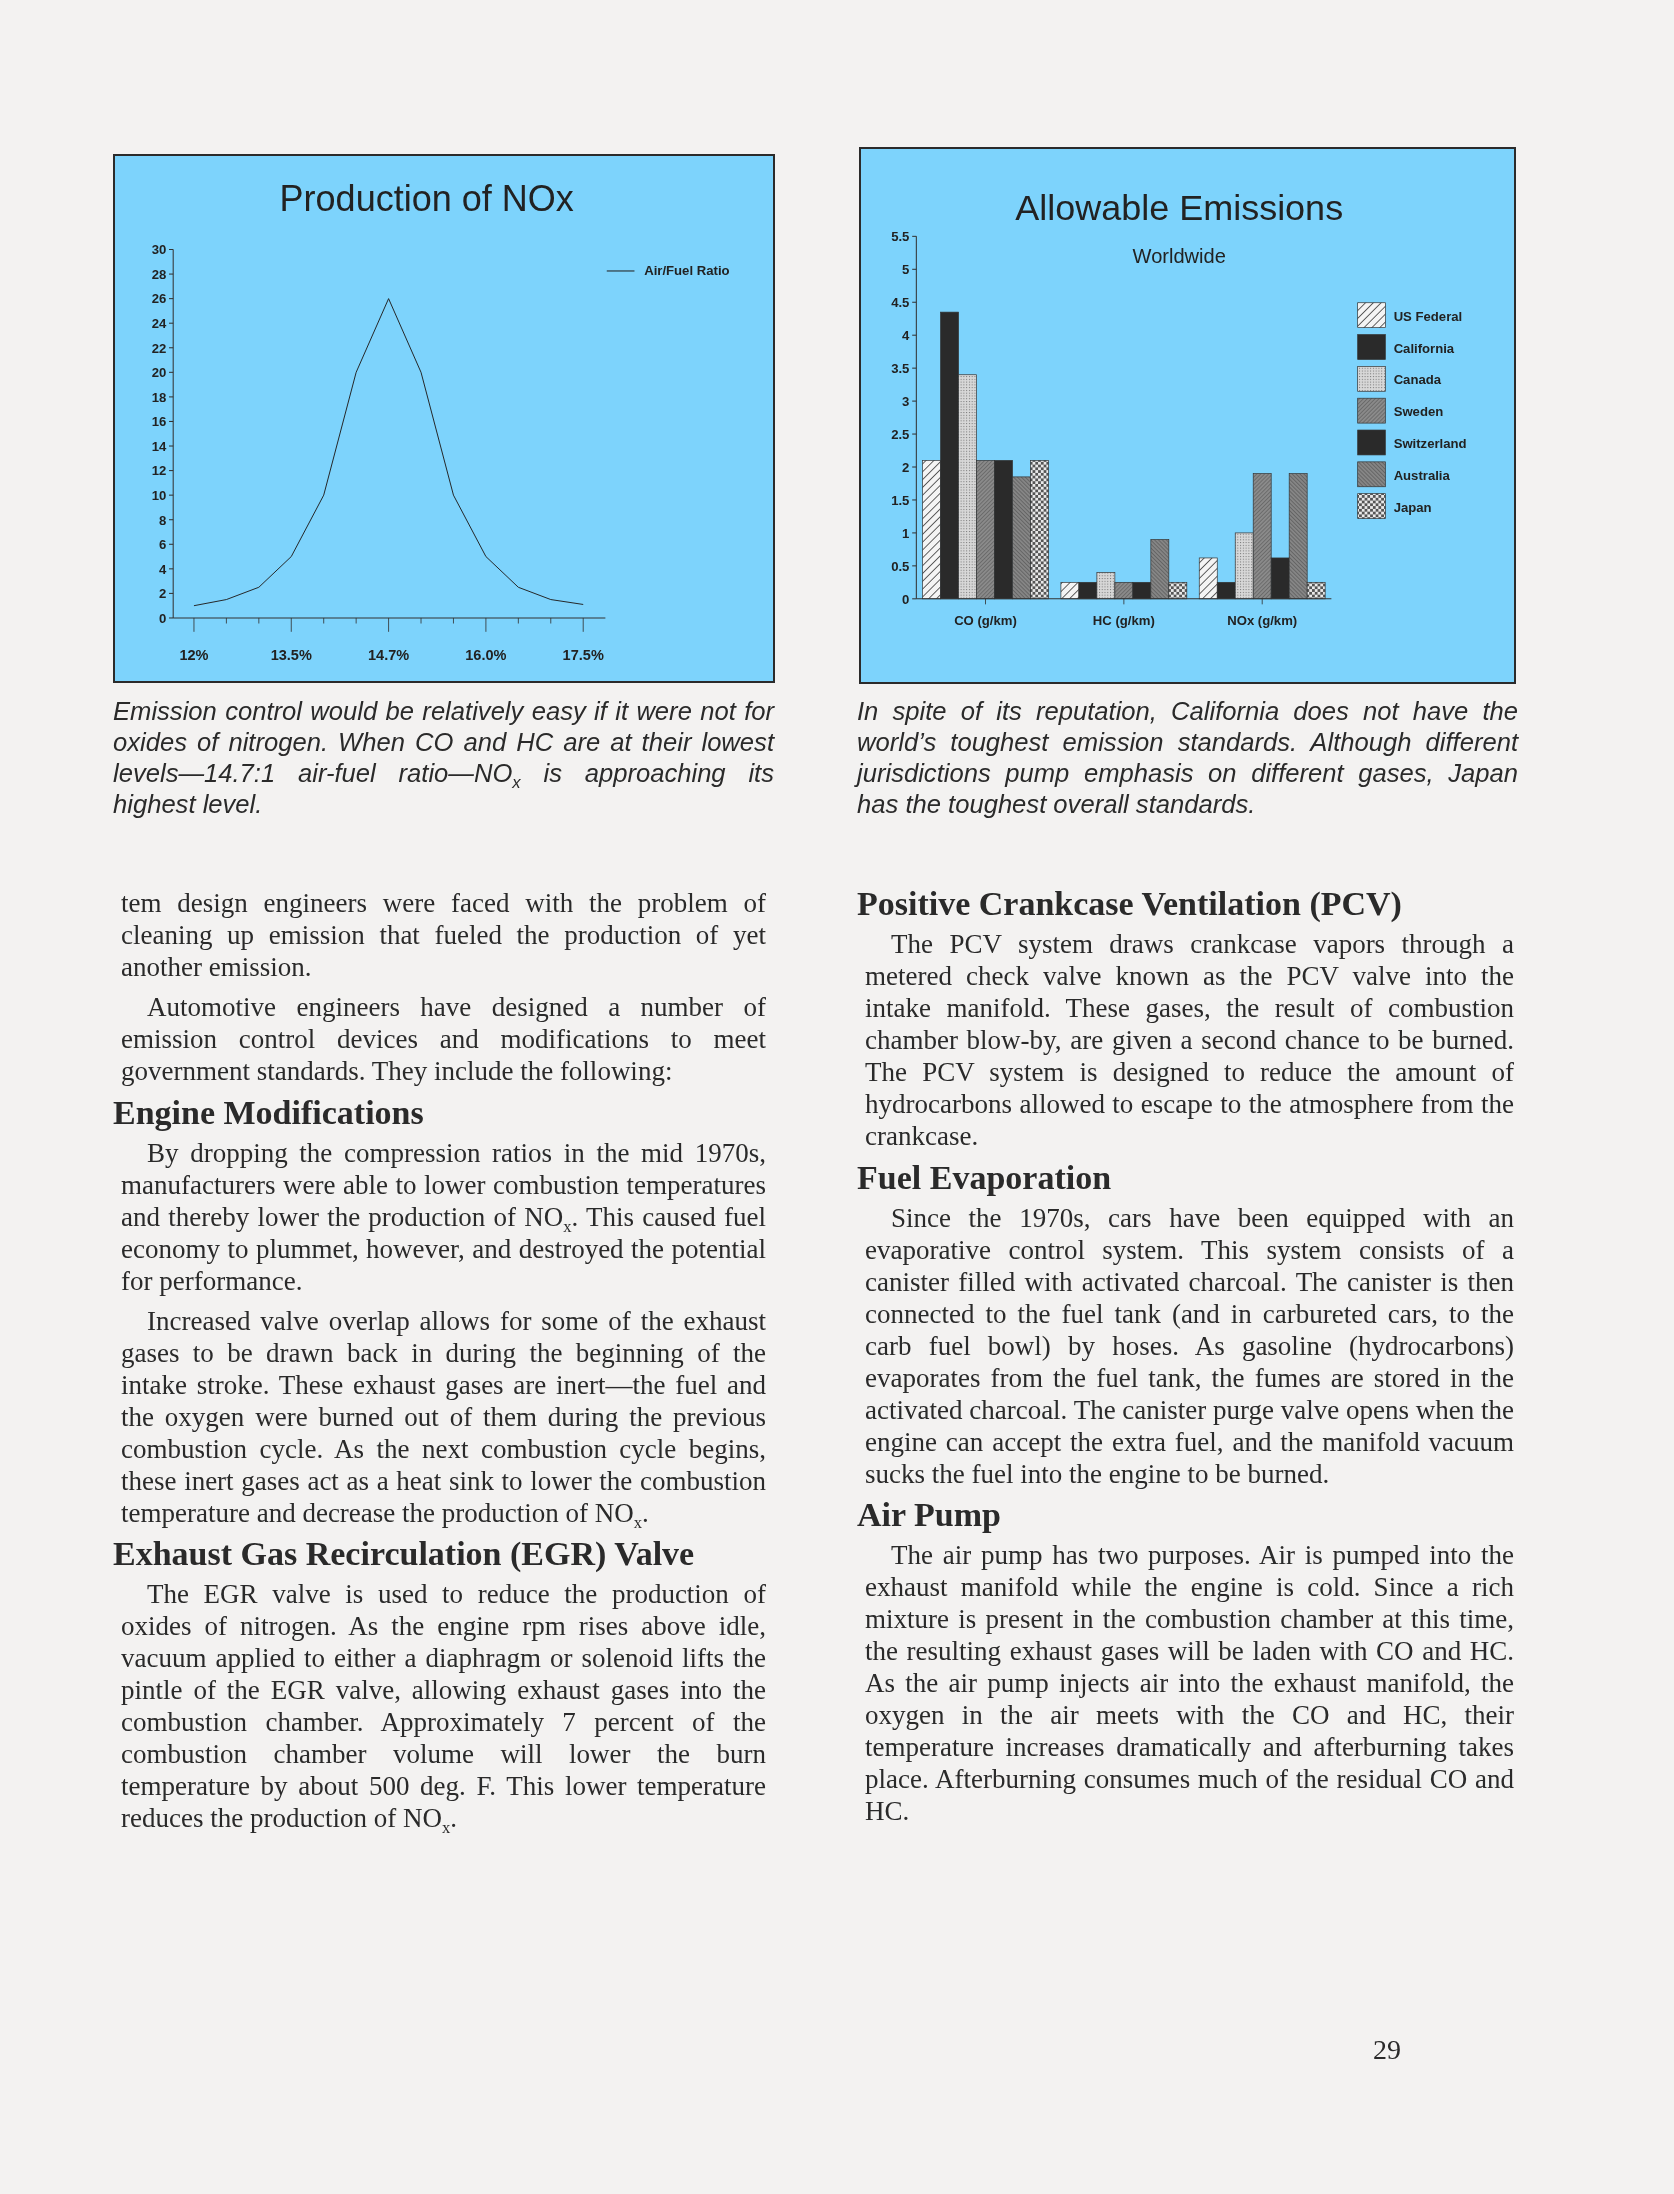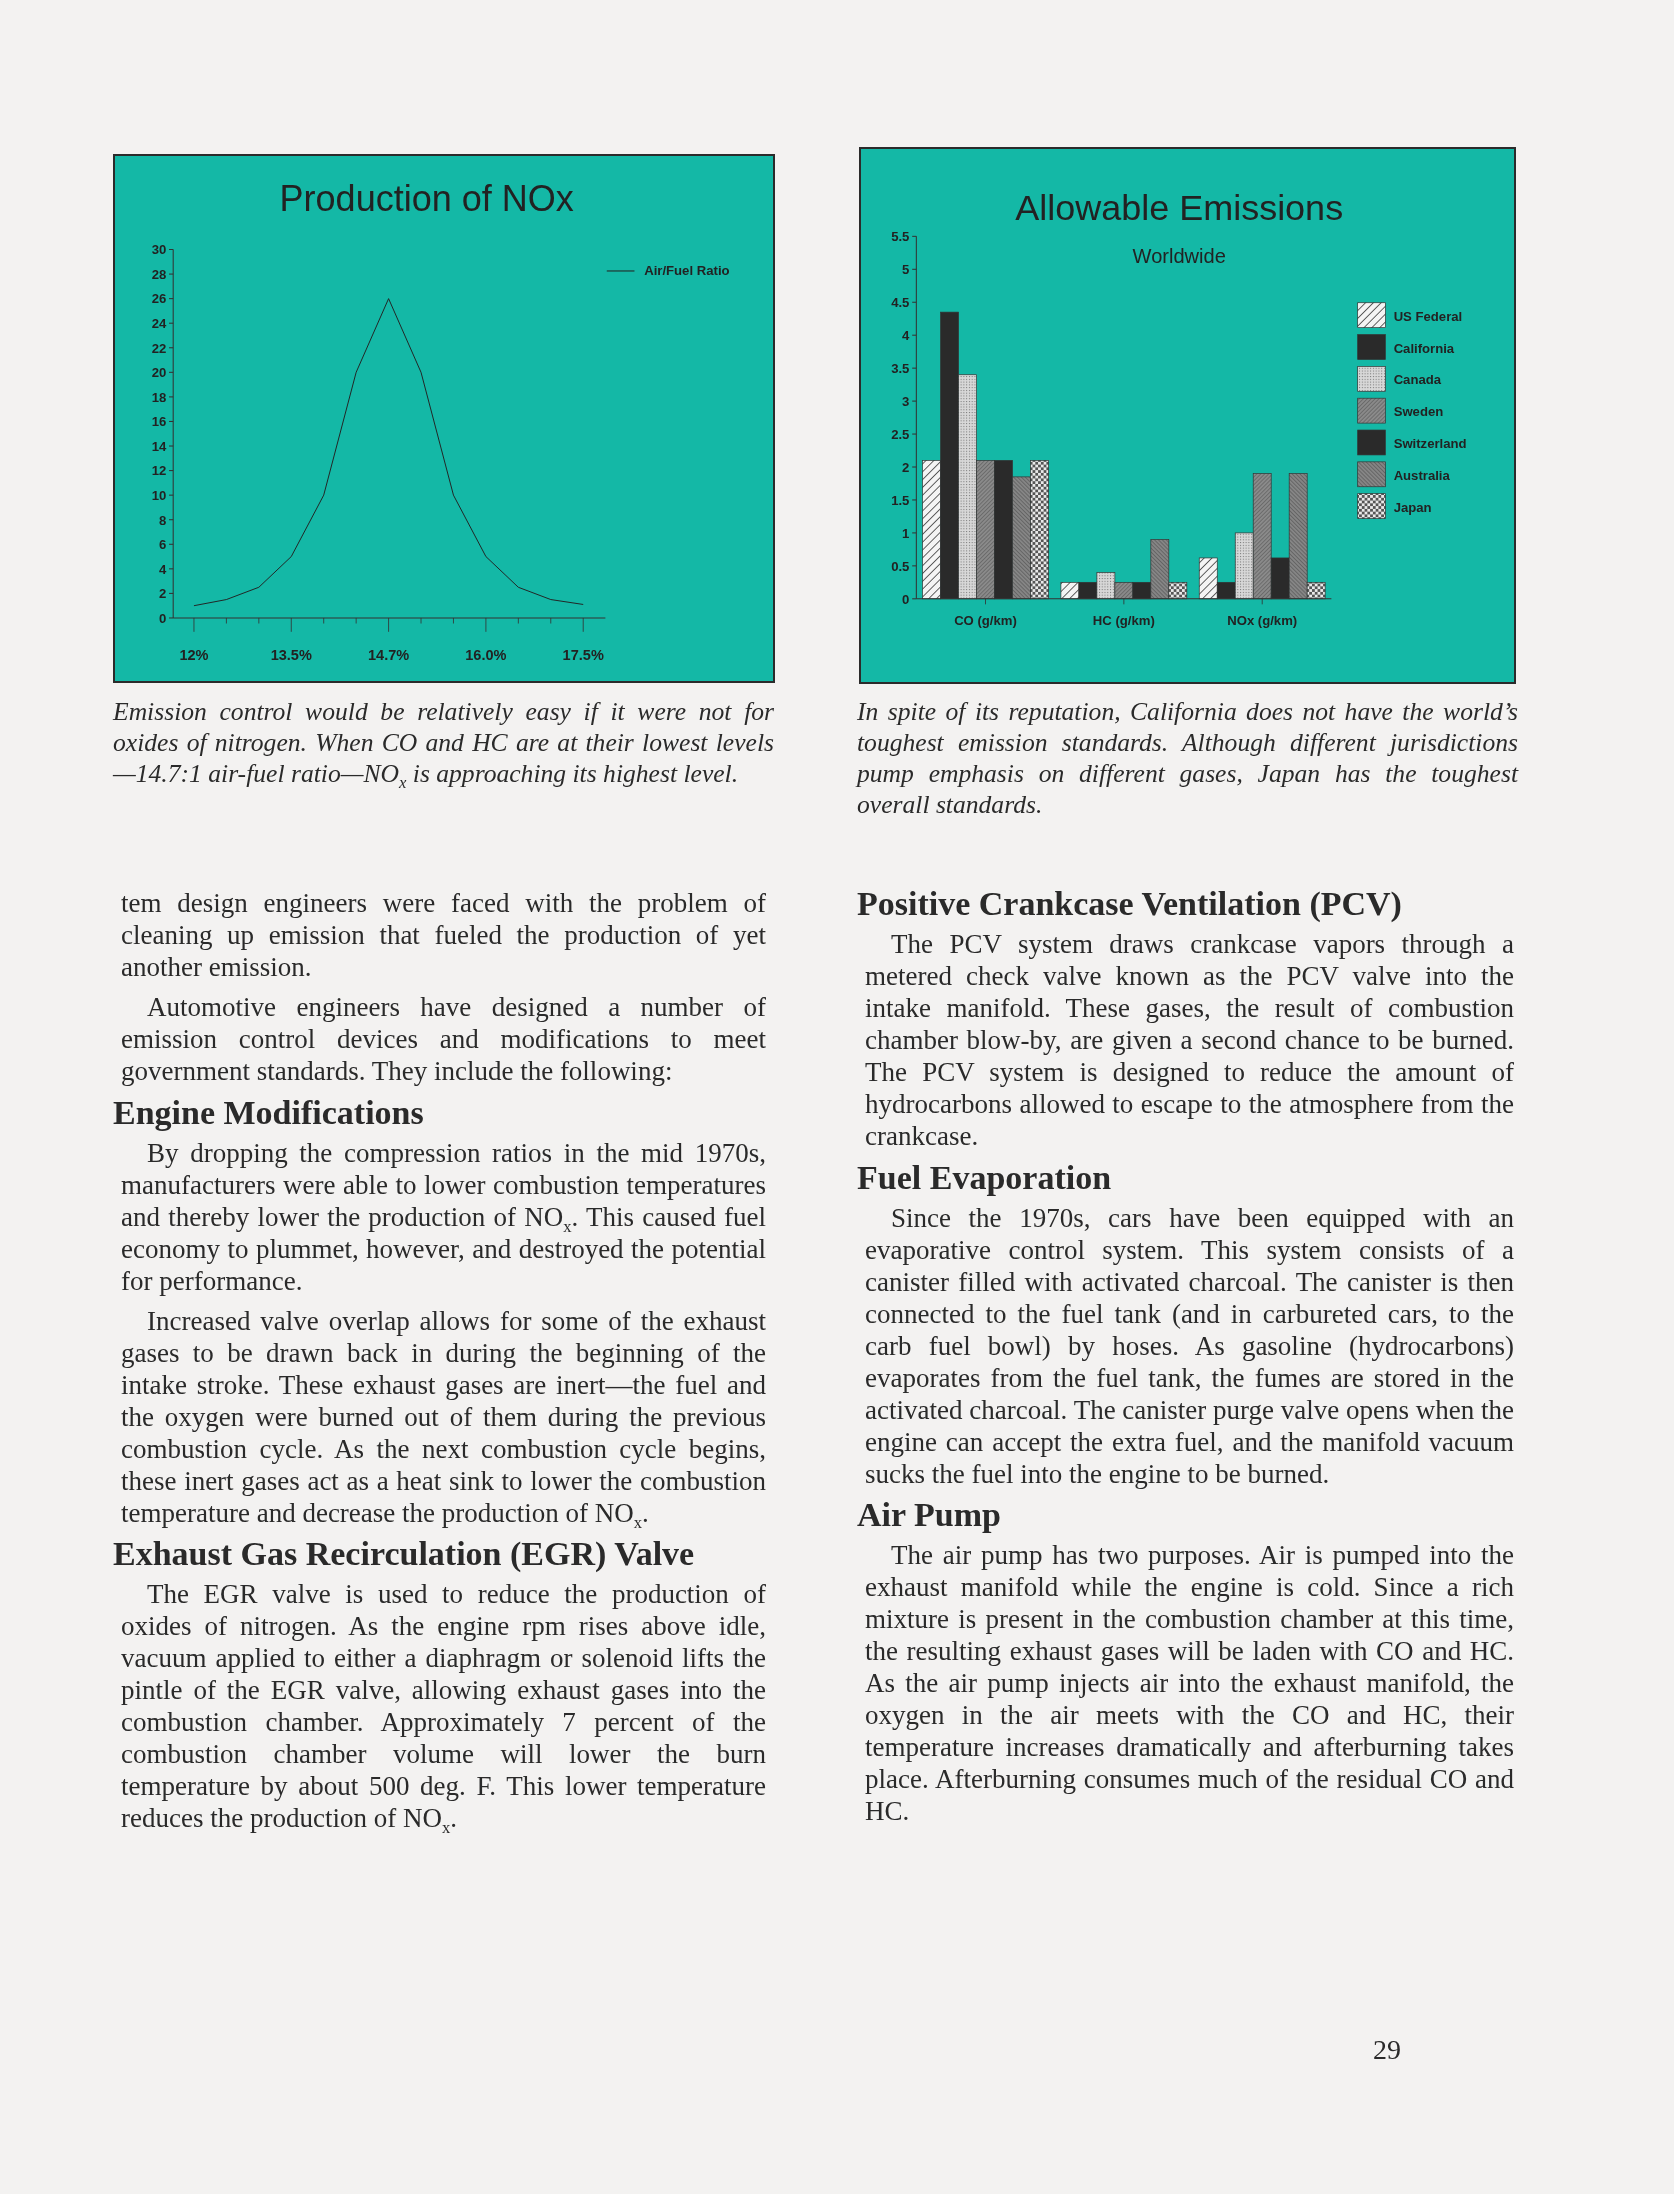--- a/index.html
+++ b/index.html
@@ -7,30 +7,30 @@
     width: 1674px; height: 2194px;
     background: #f3f2f1;
     position: relative;
     overflow: hidden;
     font-family: "DejaVu Serif", "Liberation Serif", serif;
     color: #2a2a2a;
   }
   .chart-box {
     position: absolute;
     border: 2.8px solid #2b2b2b;
-    background: #14b8a6;
+    background: #7dd3fc;
   }
   #nox-box { left: 113px; top: 154px; width: 658px; height: 525px; }
   #emis-box { left: 859px; top: 147px; width: 653px; height: 533px; }
   .chart-box svg { position: absolute; left: 0; top: 0; }
   .chart-text { font-family: "Liberation Sans", sans-serif; fill: #222; }
 
   .caption {
     position: absolute;
-    font-family: Liberation Serif, serif;
+    font-family: Liberation Sans, sans-serif;
     font-style: italic;
     font-size: 25.6px;
     line-height: 31px;
     color: #2a2a2a;
     text-align: justify;
   }
   #cap-left { left: 113px; top: 696px; width: 661px; }
   #cap-right { left: 857px; top: 696px; width: 661px; }
 
   .col {

